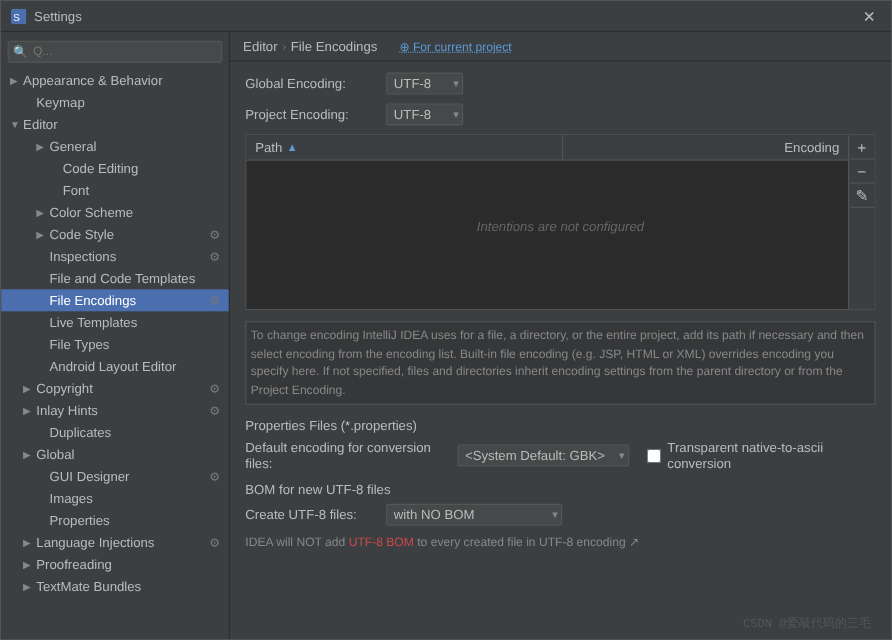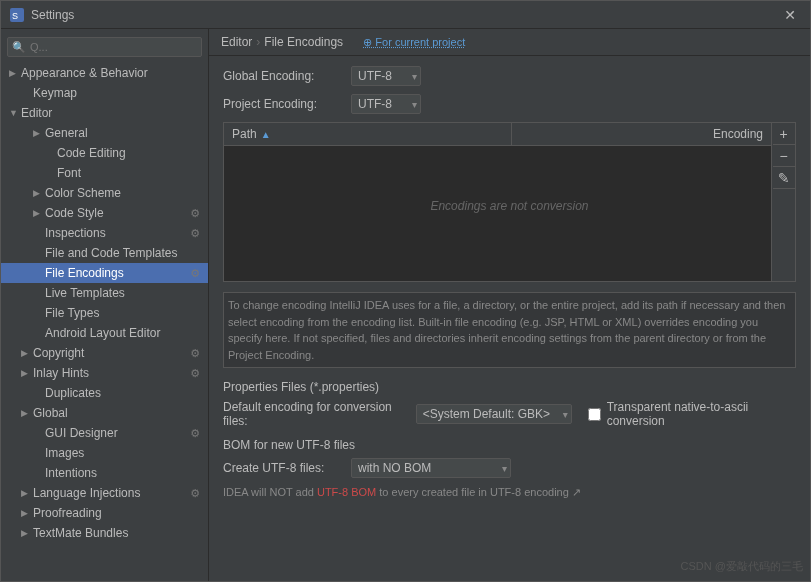--- a/index.html
+++ b/index.html
@@ -299,23 +299,24 @@
       font-size: 11px;
       color: #888;
       margin-top: 6px;
     }
     .bottom-note .red-link { color: #cc4a4a; }
 
     
     .watermark {
       position: fixed;
       bottom: 8px;
-      right: 8px;
+      right: 19px;
       color: #555;
       font-size: 11px;
+      font-family: Liberation Mono, monospace;
     }
 
     ::-webkit-scrollbar { width: 6px; height: 6px; }
     ::-webkit-scrollbar-track { background: #3c3f41; }
     ::-webkit-scrollbar-thumb { background: #555; border-radius: 3px; }
 
     .sort-arrow { font-size: 10px; color: #5b9bd5; }
   </style>
 </head>
 <body>
@@ -442,21 +443,21 @@
         <span class="icon-badge">⚙</span>
       </div>
 
       <div class="nav-item indent-2">
         <span class="arrow">&nbsp;</span>
         <span>Images</span>
       </div>
 
       <div class="nav-item indent-2">
         <span class="arrow">&nbsp;</span>
-        <span>Intentions</span>
+        <span>Properties</span>
       </div>
 
       <div class="nav-item indent-1">
         <span class="arrow">▶</span>
         <span>Language Injections</span>
         <span class="icon-badge">⚙</span>
       </div>
 
       <div class="nav-item indent-1">
         <span class="arrow">▶</span>
@@ -503,21 +504,21 @@
             <div class="th-path">
               <span>Path</span>
               <span class="sort-arrow">▲</span>
             </div>
             <div class="th-encoding">
               <span>Encoding</span>
             </div>
             <div style="width:24px"></div>
           </div>
           <div class="table-empty-msg">
-            <span>Encodings are not conversion</span>
+            <span>Intentions are not configured</span>
           </div>
           <div class="table-toolbar">
             <div class="toolbar-btn">+</div>
             <div class="toolbar-btn">−</div>
             <div class="toolbar-btn">✎</div>
           </div>
         </div>
 
         <div class="note-text">
           <span>To change encoding IntelliJ IDEA uses for a file, a directory, or the entire project, add its path if necessary and then select encoding from the encoding list. Built-in file encoding (e.g. JSP, HTML or XML) overrides encoding you specify here. If not specified, files and directories inherit encoding settings from the parent directory or from the Project Encoding.</span>

